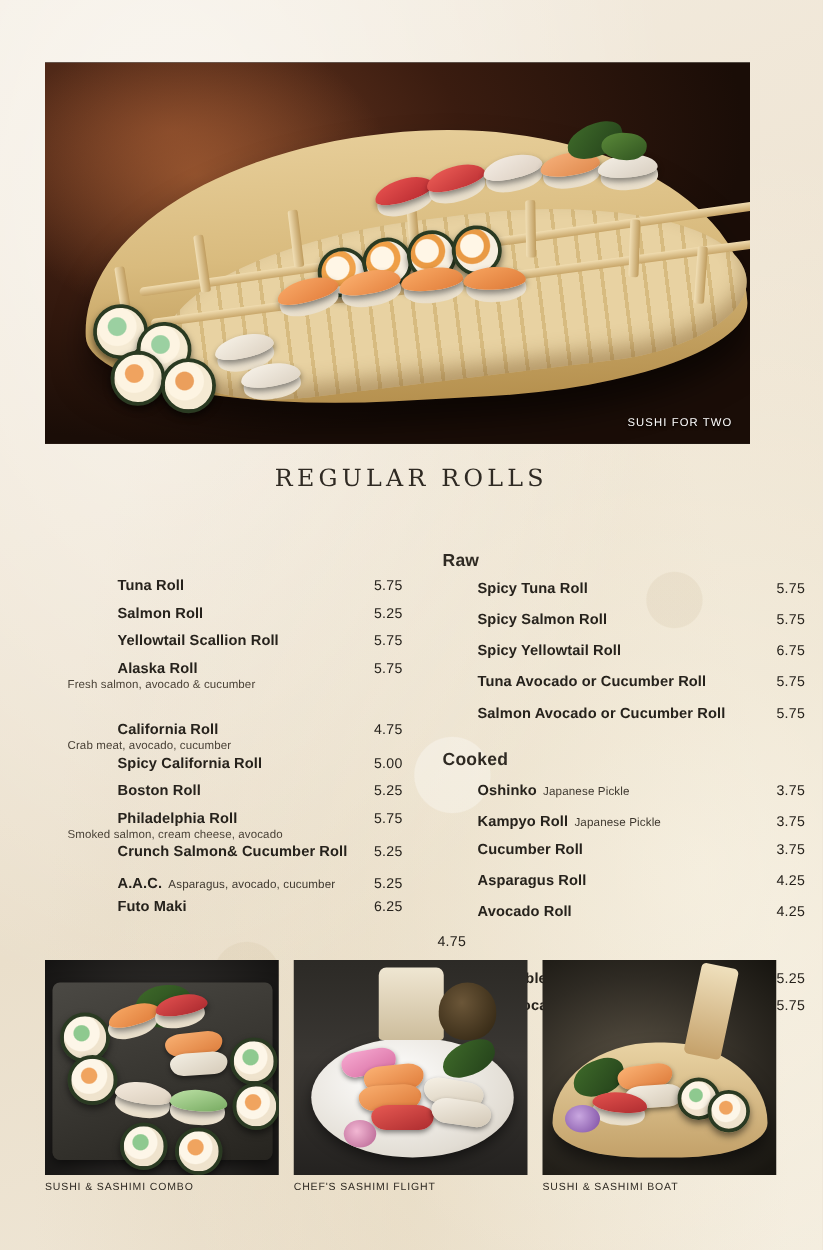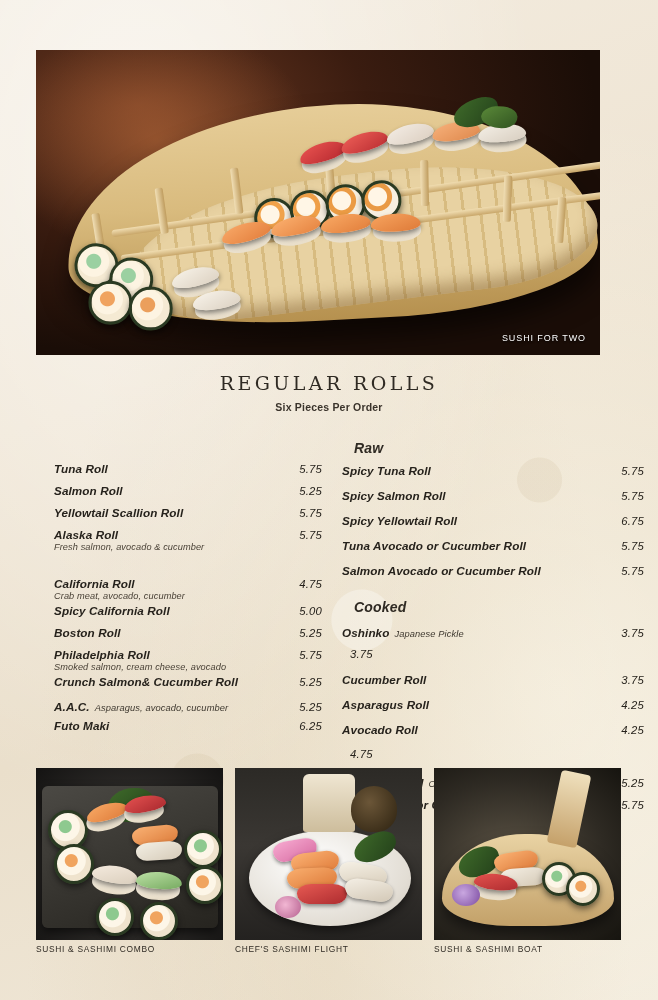--- a/index.html
+++ b/index.html
@@ -152,21 +152,20 @@
   .columns {
     position: absolute;
     left: 0;
     top: 440px;
     width: 658px;
     height: 320px;
   }
   .col {
     position: absolute;
     top: 0;
-    font-style: italic;
   }
   .col-left { left: 54px; width: 268px; }
   .col-right { left: 342px; width: 302px; }
 
   .group-label {
     font-size: 14px;
     font-weight: 700;
     color: #2f2a23;
     margin: 0 0 8px 0;
     letter-spacing: .2px;
@@ -183,20 +182,21 @@
   .item-line {
     display: flex;
     align-items: baseline;
     justify-content: space-between;
   }
   .item-name {
     font-size: 11.7px;
     font-weight: 700;
     color: #26221c;
     letter-spacing: .1px;
+    margin-left: 40px;
   }
   .item-note-inline {
     font-size: 9.3px;
     font-weight: 400;
     color: #3f3930;
     margin-left: 5px;
     letter-spacing: .1px;
   }
   .item-price {
     font-size: 11.3px;
@@ -347,21 +347,20 @@
 
         <div class="garnish" style="left:392px; top:2px; width:46px; height:26px; transform:rotate(-14deg);"></div>
         <div class="garnish" style="left:420px; top:10px; width:36px; height:22px; transform:rotate(12deg); background:linear-gradient(140deg,#5c8b3a,#2f521f);"></div>
       </div>
     </div>
     <div class="hero-caption">SUSHI FOR TWO</div>
   </div>
 
   <div class="section-head">
     <h1 class="section-title">REGULAR ROLLS</h1>
-    <div class="section-sub">Six Pieces Per Order</div>
   </div>
 
   <div class="columns">
 
     <div class="col col-left">
       <div class="spacer-raw"></div>
 
       <div class="item">
         <div class="item-line">
           <span class="item-name">Tuna Roll</span>
@@ -474,20 +473,21 @@
       <div class="group-label cooked">Cooked</div>
 
       <div class="item">
         <div class="item-line">
           <span><span class="item-name">Oshinko</span><span class="item-note-inline">Japanese Pickle</span></span>
           <span class="item-price">3.75</span>
         </div>
       </div>
       <div class="item">
         <div class="item-line">
+          <span><span class="item-name">Kampyo Roll</span><span class="item-note-inline">Japanese Pickle</span></span>
           <span class="item-price">3.75</span>
         </div>
       </div>
       <div class="item">
         <div class="item-line">
           <span class="item-name">Cucumber Roll</span>
           <span class="item-price">3.75</span>
         </div>
       </div>
       <div class="item">

